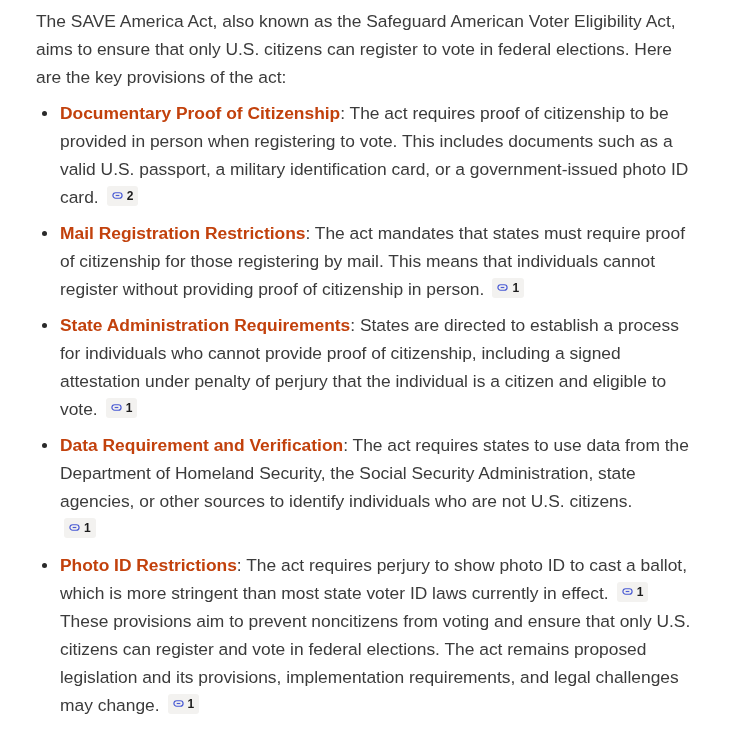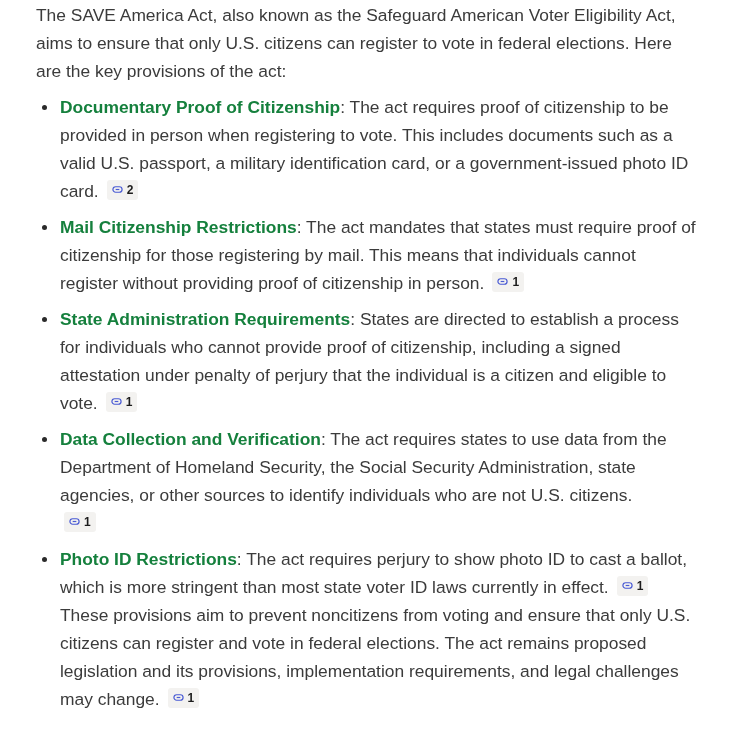--- a/index.html
+++ b/index.html
@@ -12,21 +12,21 @@
       height: 755px;
       overflow: hidden;
       font-family: "Liberation Sans", sans-serif;
       color: #3b3b3b;
       font-size: 17.4px;
       line-height: 28px;
     }
     .content {
       position: absolute;
       left: 36px;
-      top: 1px;
+      top: 7px;
       width: 660px;
     }
     p.intro {
       margin: 0;
     }
     ul.provisions {
       margin: 8px 0 0 0;
       padding: 0 0 0 24px;
       list-style: none;
     }
@@ -42,21 +42,21 @@
       width: 5px;
       height: 5px;
       border-radius: 50%;
       background: #2a2a2a;
     }
     ul.provisions li.spaced {
       margin-bottom: 8px;
     }
     .term {
       font-weight: bold;
-      color: #15803d;
+      color: #c2410c;
     }
     .cite {
       display: inline-flex;
       align-items: center;
       gap: 4px;
       background: #f3f2f0;
       border-radius: 3px;
       padding: 0 5px 0 5px;
       height: 20px;
       line-height: 20px;
@@ -94,39 +94,39 @@
     <li>
       <span class="term">Documentary Proof of Citizenship</span><span>: The act requires proof of citizenship to be provided in person when registering to vote. This includes documents such as a valid U.S. passport, a military identification card, or a government-issued photo ID card.</span><span class="cite">
           <svg viewBox="0 0 12 12">
             <rect x="1" y="3" width="10" height="6" rx="3" fill="none" stroke="#4a5bd4" stroke-width="1.3"></rect>
             <line x1="4" y1="6" x2="8" y2="6" stroke="#4a5bd4" stroke-width="1.3"></line>
           </svg>
           <span>2</span>
         </span>
     </li>
     <li>
-      <span class="term">Mail Citizenship Restrictions</span><span>: The act mandates that states must require proof of citizenship for those registering by mail. This means that individuals cannot register without providing proof of citizenship in person.</span><span class="cite">
+      <span class="term">Mail Registration Restrictions</span><span>: The act mandates that states must require proof of citizenship for those registering by mail. This means that individuals cannot register without providing proof of citizenship in person.</span><span class="cite">
           <svg viewBox="0 0 12 12">
             <rect x="1" y="3" width="10" height="6" rx="3" fill="none" stroke="#4a5bd4" stroke-width="1.3"></rect>
             <line x1="4" y1="6" x2="8" y2="6" stroke="#4a5bd4" stroke-width="1.3"></line>
           </svg>
           <span>1</span>
         </span>
     </li>
     <li>
       <span class="term">State Administration Requirements</span><span>: States are directed to establish a process for individuals who cannot provide proof of citizenship, including a signed attestation under penalty of perjury that the individual is a citizen and eligible to vote.</span><span class="cite">
           <svg viewBox="0 0 12 12">
             <rect x="1" y="3" width="10" height="6" rx="3" fill="none" stroke="#4a5bd4" stroke-width="1.3"></rect>
             <line x1="4" y1="6" x2="8" y2="6" stroke="#4a5bd4" stroke-width="1.3"></line>
           </svg>
           <span>1</span>
         </span>
     </li>
     <li class="spaced">
-      <span class="term">Data Collection and Verification</span><span>: The act requires states to use data from the Department of Homeland Security, the Social Security Administration, state agencies, or other sources to identify individuals who are not U.S. citizens.</span>
+      <span class="term">Data Requirement and Verification</span><span>: The act requires states to use data from the Department of Homeland Security, the Social Security Administration, state agencies, or other sources to identify individuals who are not U.S. citizens.</span>
       <span class="block-cite"><span class="cite">
             <svg viewBox="0 0 12 12">
               <rect x="1" y="3" width="10" height="6" rx="3" fill="none" stroke="#4a5bd4" stroke-width="1.3"></rect>
               <line x1="4" y1="6" x2="8" y2="6" stroke="#4a5bd4" stroke-width="1.3"></line>
             </svg>
             <span>1</span>
           </span></span>
     </li>
     <li style="margin-bottom:0">
       <span class="term">Photo ID Restrictions</span><span>: The act requires perjury to show photo ID to cast a ballot, which is more stringent than most state voter ID laws currently in effect.</span><span class="cite">

